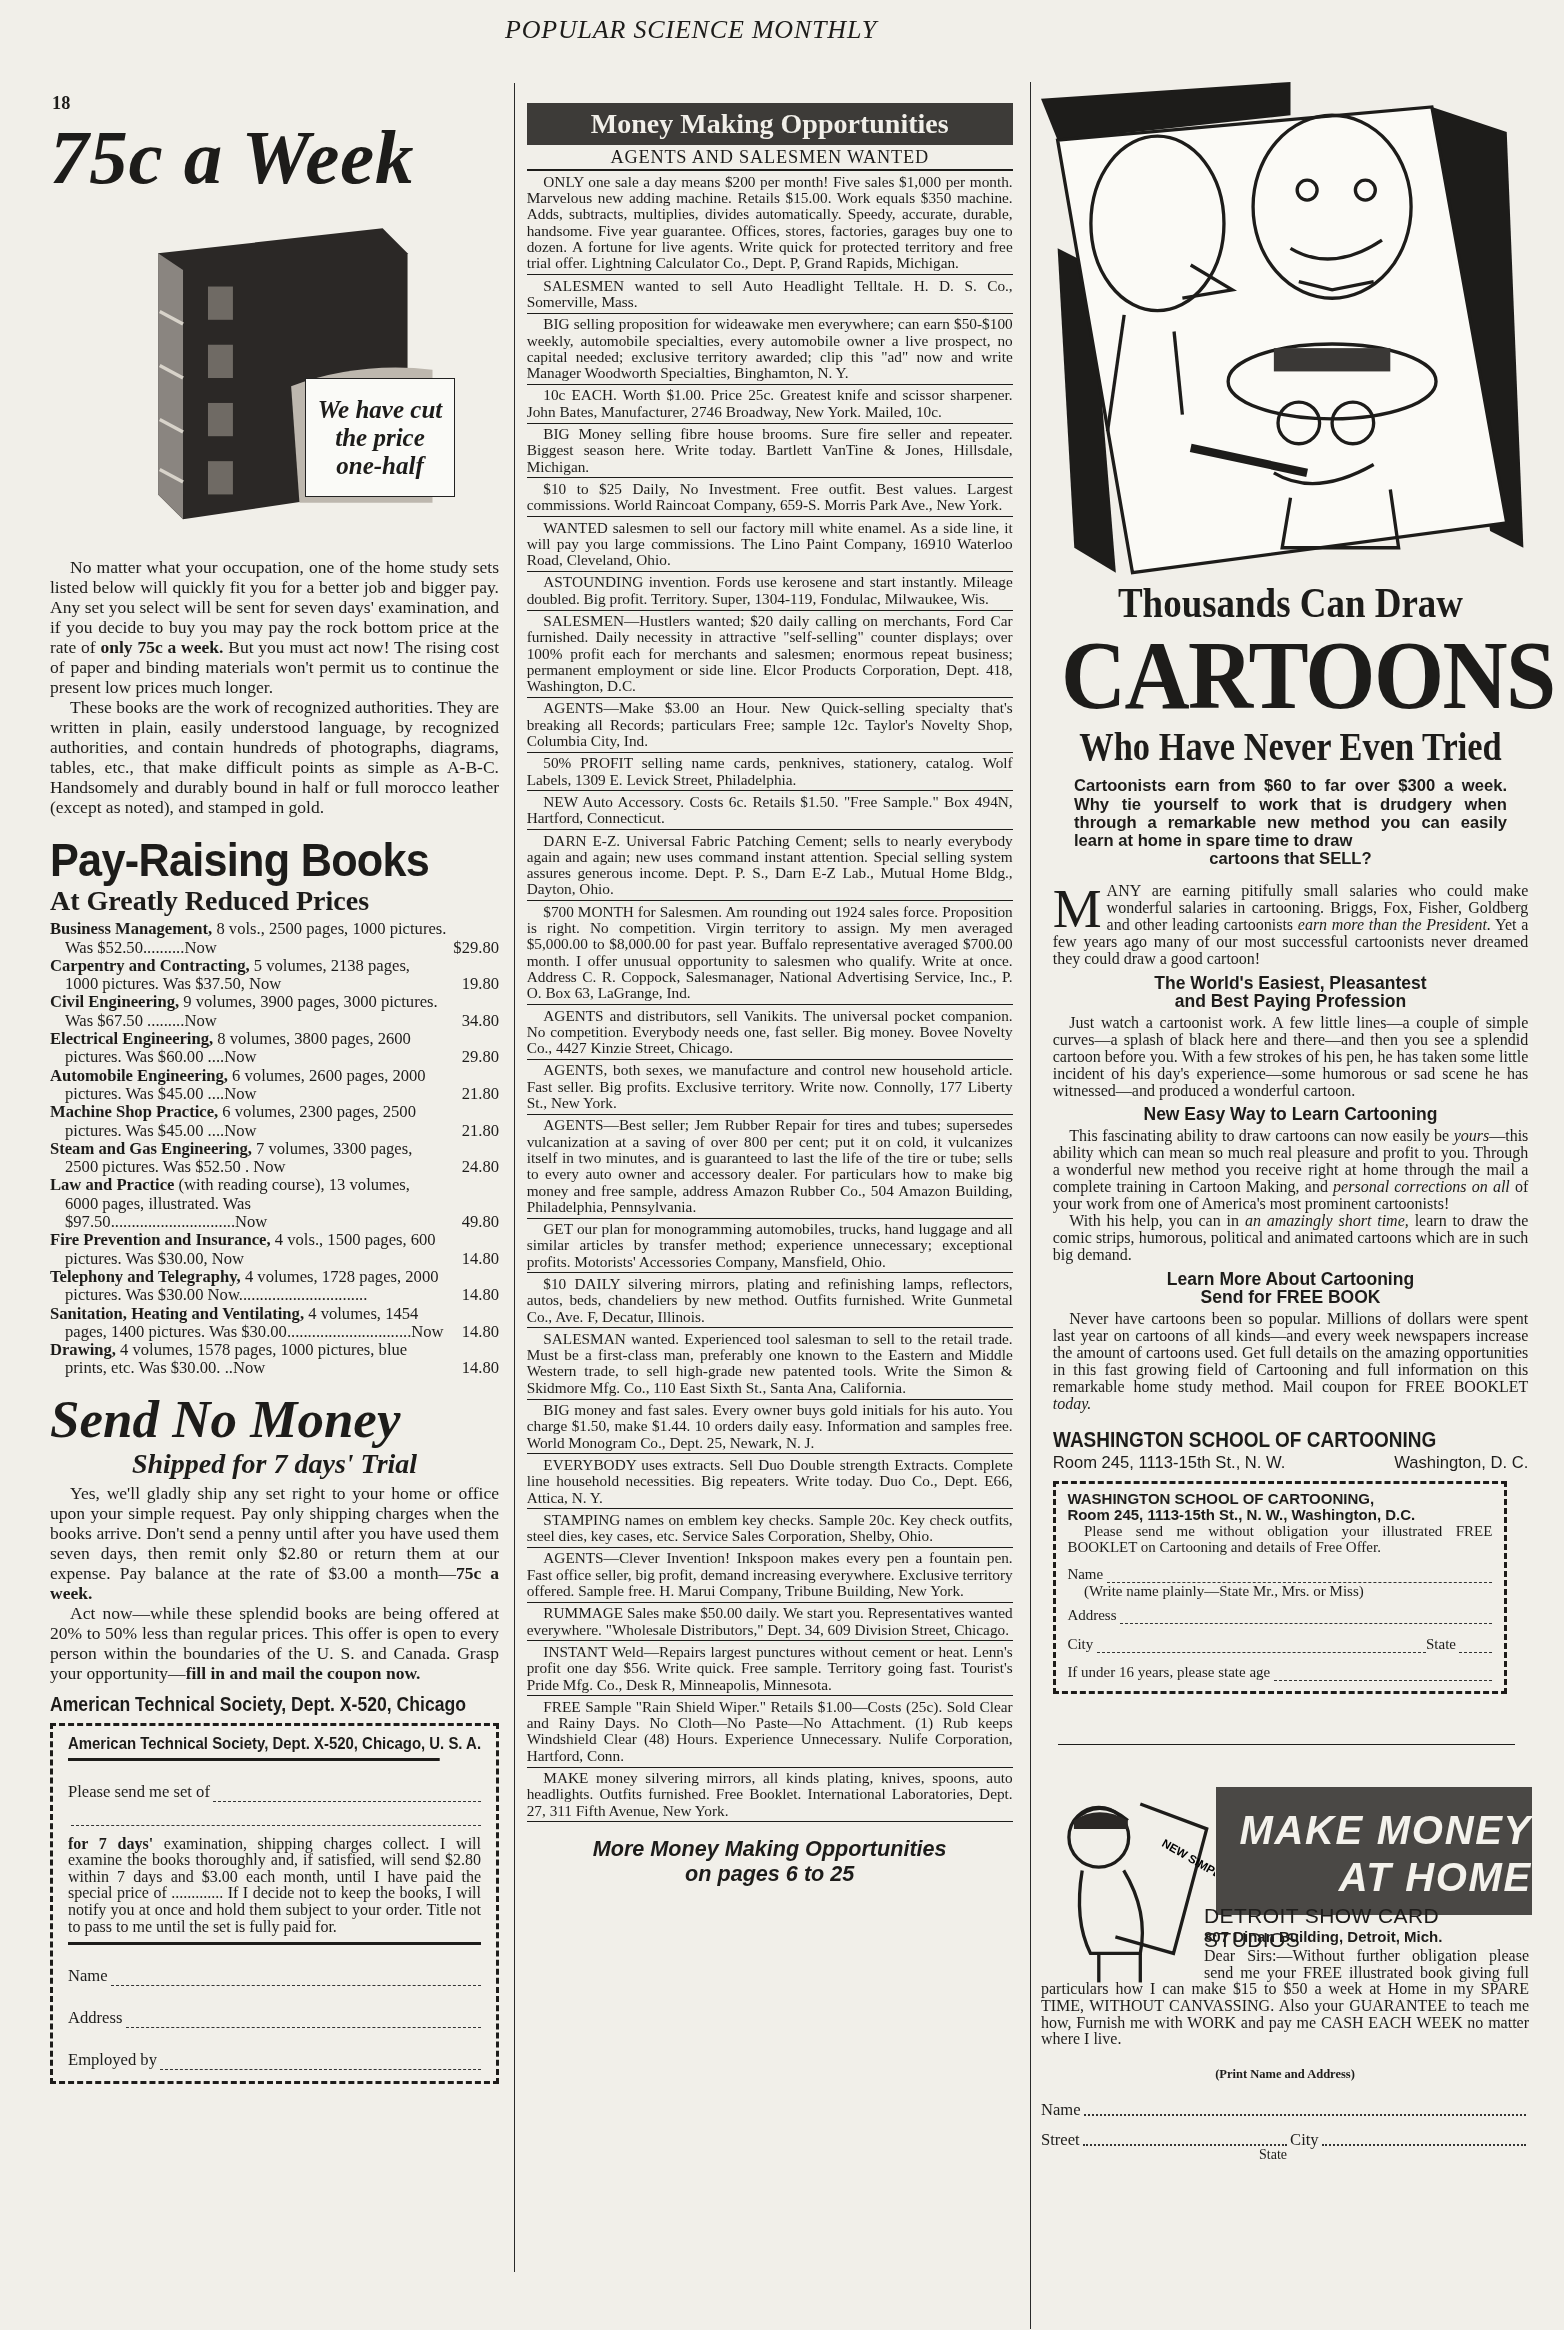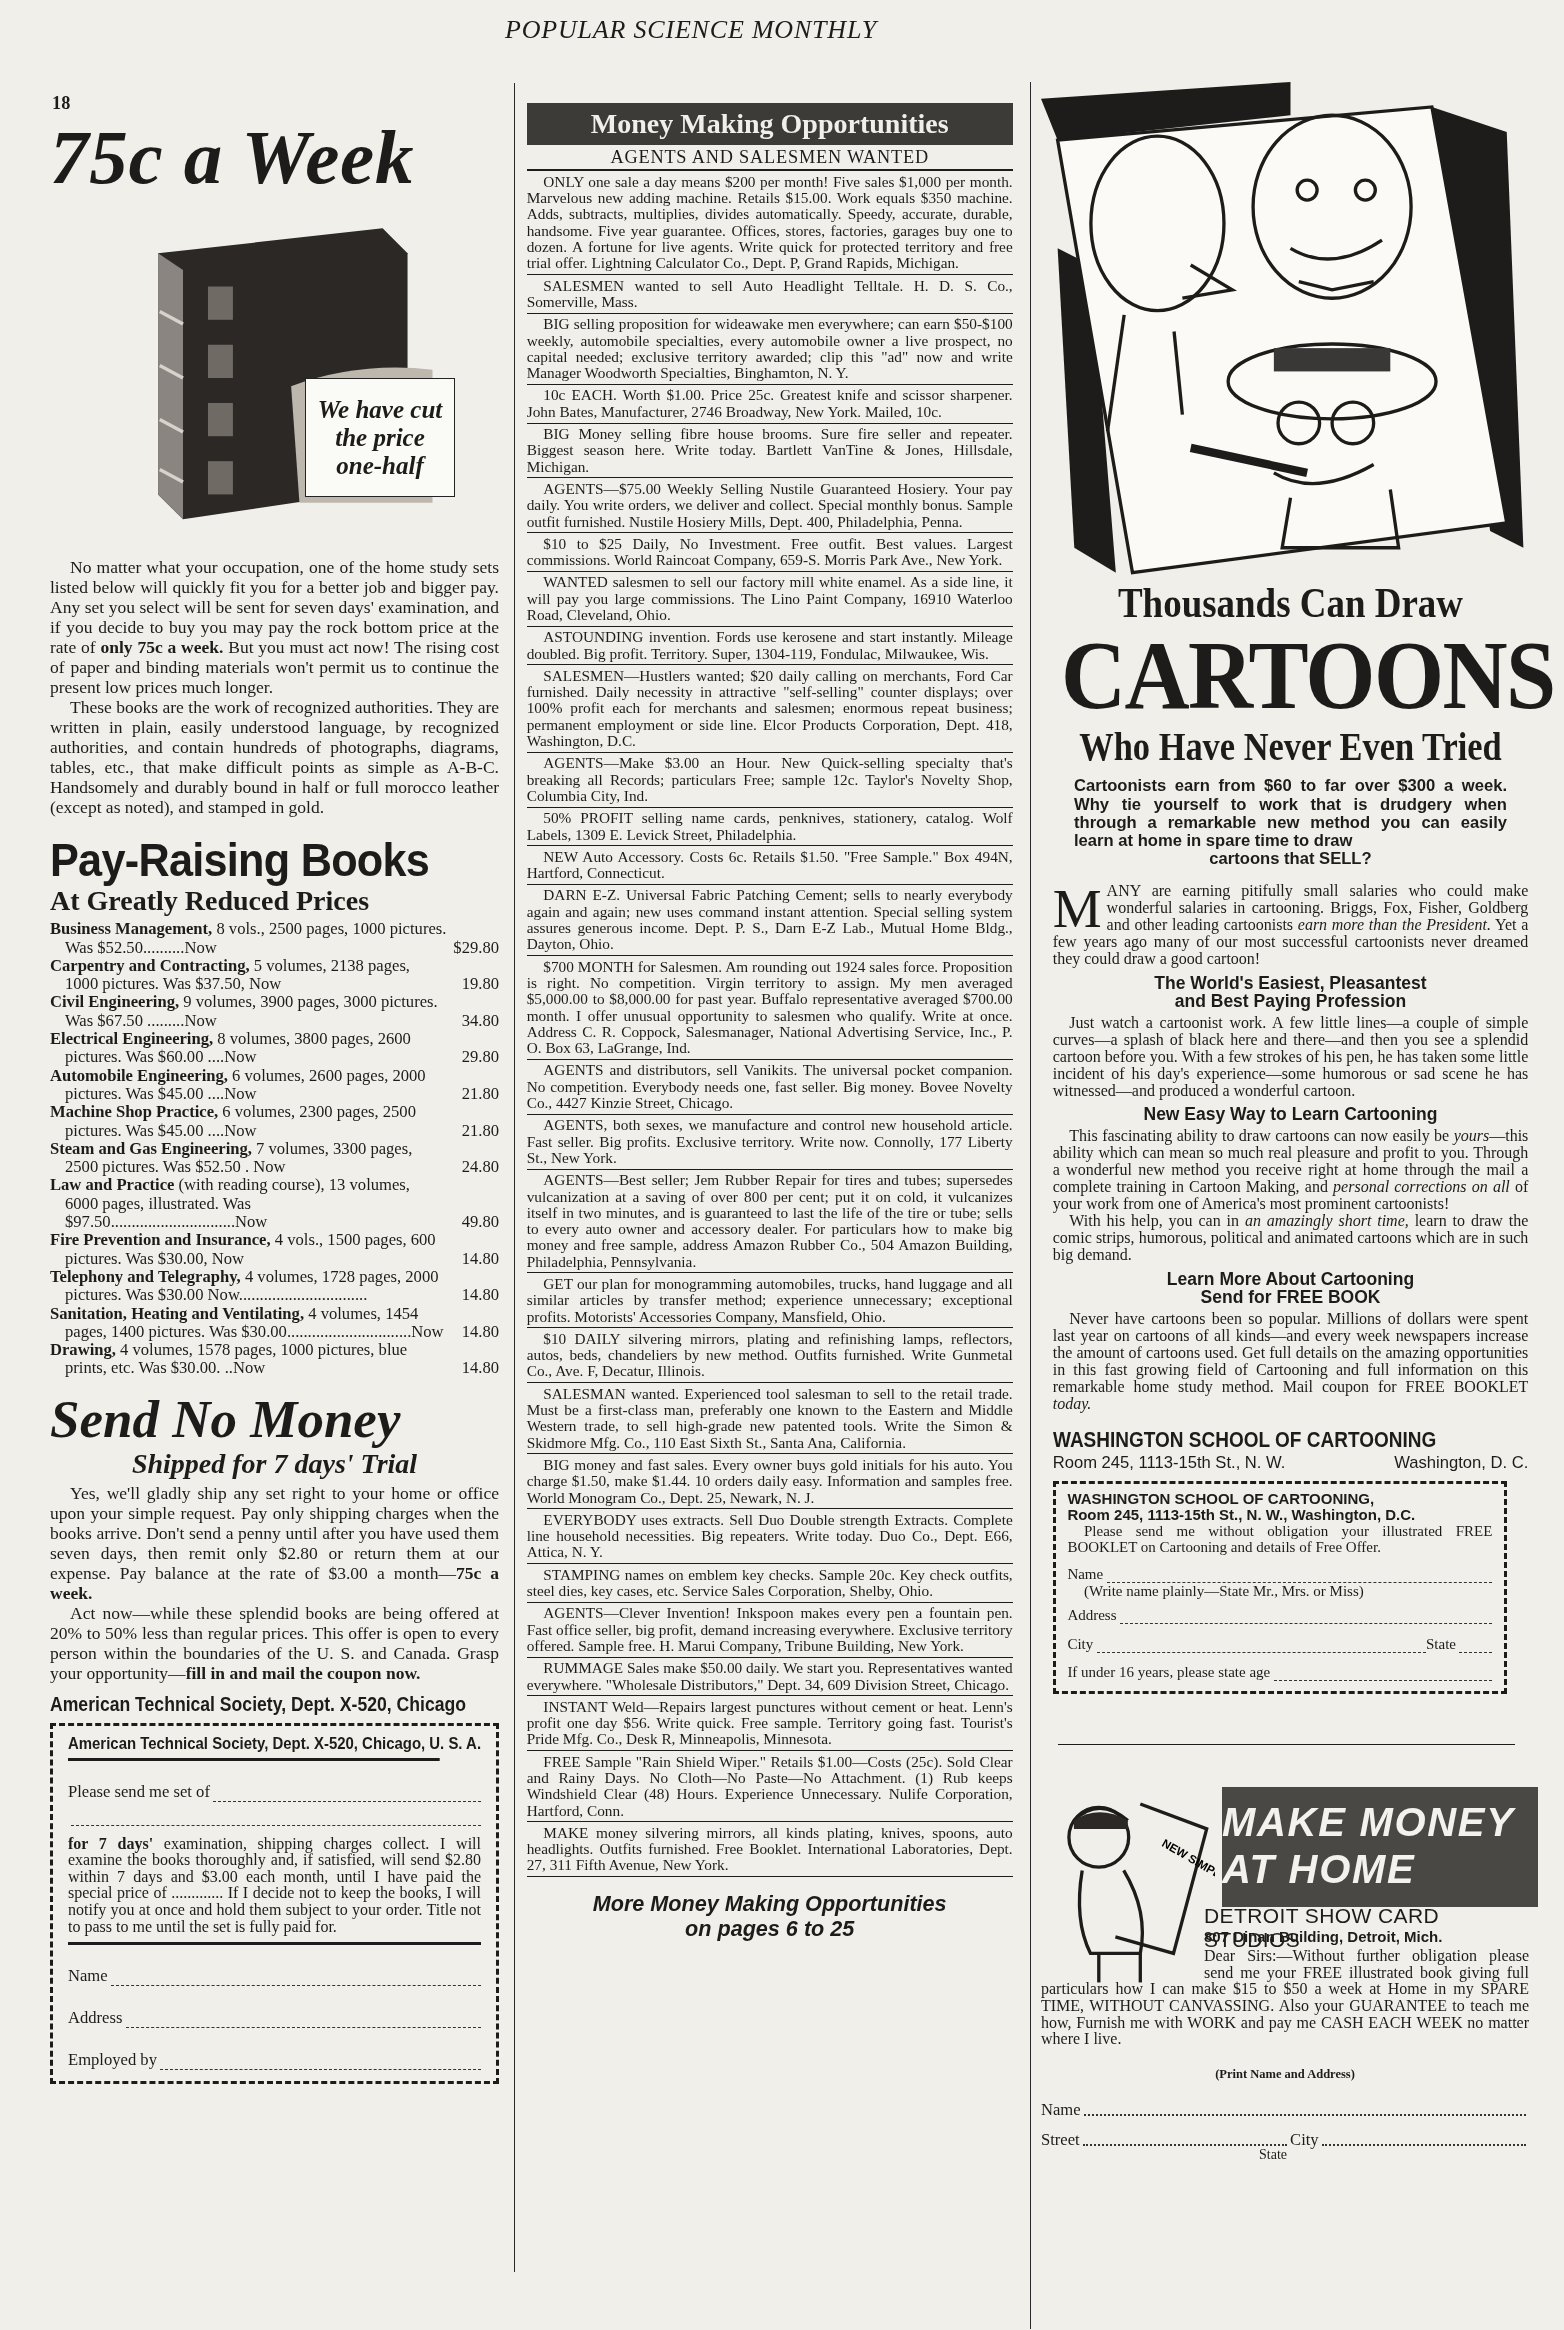--- a/index.html
+++ b/index.html
@@ -64,21 +64,21 @@
   .school-name { font-family:"Liberation Sans", sans-serif; font-weight:bold; font-size:21.6px; margin:15px 11.7px 0 11.7px; transform:scaleX(0.88); transform-origin:left; white-space:nowrap; }
   .school-addr { font-family:"Liberation Sans", sans-serif; font-weight:normal; font-size:16.6px; margin:0 11.7px; display:flex; justify-content:space-between; }
   .coupon-r { border:3.3px dashed #1d1c1a; margin:8.3px 33px 0 11.7px; padding:6.7px 11.7px 10px 11.7px; }
   .coupon-r .h { font-family:"Liberation Sans", sans-serif; font-weight:bold; font-size:15px; line-height:16px; }
   .coupon-r .t { font-family:"Liberation Serif", serif; font-size:15px; line-height:16px; text-align:justify; }
   .coupon-r .fill-line { margin-top:11.7px; font-size:15px; }
   .hint { font-family:"Liberation Serif", serif; font-size:15px; padding-left:16.6px; }
   .rule { border-top:1.7px solid #1d1c1a; margin:50px 25px 0 16.6px; }
   .detroit { position:relative; height:366px; margin:42px 16.6px 0 0; }
   .detroit-boy { position:absolute; left:8.3px; top:0; width:166px; height:200px; }
-  .mm-banner { position:absolute; left:181px; top:0; width:316px; height:108px; background:#4a4845; color:#f4f2ec; font-family:"Liberation Sans", sans-serif; font-weight:bold; font-style:italic; font-size:40px; line-height:47px; text-align:left; padding-top:12px; letter-spacing:1.7px; }
+  .mm-banner { position:absolute; left:175px; top:0; width:316px; height:108px; background:#4a4845; color:#f4f2ec; font-family:"Liberation Sans", sans-serif; font-weight:bold; font-style:italic; font-size:40px; line-height:47px; text-align:right; padding-top:20px; letter-spacing:1.7px; }
   .det-name { position:absolute; left:163px; top:117px; font-family:"Liberation Sans", sans-serif; font-size:21px; letter-spacing:0.4px; }
   .det-addr { position:absolute; left:163px; top:141px; font-family:"Liberation Sans", sans-serif; font-weight:bold; font-size:15px; }
   .det-text { position:absolute; left:0; top:161px; width:488px; font-family:"Liberation Serif", serif; font-size:16px; line-height:16.6px; text-align:justify; }
   .det-text .gap { float:left; width:163px; height:33px; }
   .print-label { position:absolute; left:0; width:488px; top:280px; text-align:center; font-family:"Liberation Serif", serif; font-size:12.5px; font-weight:bold; }
   .det-line { position:absolute; left:0; font-family:"Liberation Serif", serif; font-size:16.6px; display:flex; width:488px; }
   .det-line .dots { flex:1; border-bottom:2.5px dotted #333; margin:0 3.3px 4.2px 3.3px; }
 </style>
 </head>
 <body>
@@ -205,21 +205,20 @@
 </div>
 
 <div class="col col-mid">
   <div class="mmo-banner">Money Making Opportunities</div>
   <div class="mmo-subhead">AGENTS AND SALESMEN WANTED</div>
   <p class="ad">ONLY one sale a day means $200 per month! Five sales $1,000 per month. Marvelous new adding machine. Retails $15.00. Work equals $350 machine. Adds, subtracts, multiplies, divides automatically. Speedy, accurate, durable, handsome. Five year guarantee. Offices, stores, factories, garages buy one to dozen. A fortune for live agents. Write quick for protected territory and free trial offer. Lightning Calculator Co., Dept. P, Grand Rapids, Michigan.</p>
   <p class="ad">SALESMEN wanted to sell Auto Headlight Telltale. H. D. S. Co., Somerville, Mass.</p>
   <p class="ad">BIG selling proposition for wideawake men everywhere; can earn $50-$100 weekly, automobile specialties, every automobile owner a live prospect, no capital needed; exclusive territory awarded; clip this "ad" now and write Manager Woodworth Specialties, Binghamton, N. Y.</p>
   <p class="ad">10c EACH. Worth $1.00. Price 25c. Greatest knife and scissor sharpener. John Bates, Manufacturer, 2746 Broadway, New York. Mailed, 10c.</p>
   <p class="ad">BIG Money selling fibre house brooms. Sure fire seller and repeater. Biggest season here. Write today. Bartlett VanTine &amp; Jones, Hillsdale, Michigan.</p>
-  <p class="ad">AGENTS—$75.00 Weekly Selling Nustile Guaranteed Hosiery. Your pay daily. You write orders, we deliver and collect. Special monthly bonus. Sample outfit furnished. Nustile Hosiery Mills, Dept. 400, Philadelphia, Penna.</p>
   <p class="ad">$10 to $25 Daily, No Investment. Free outfit. Best values. Largest commissions. World Raincoat Company, 659-S. Morris Park Ave., New York.</p>
   <p class="ad">WANTED salesmen to sell our factory mill white enamel. As a side line, it will pay you large commissions. The Lino Paint Company, 16910 Waterloo Road, Cleveland, Ohio.</p>
   <p class="ad">ASTOUNDING invention. Fords use kerosene and start instantly. Mileage doubled. Big profit. Territory. Super, 1304-119, Fondulac, Milwaukee, Wis.</p>
   <p class="ad">SALESMEN—Hustlers wanted; $20 daily calling on merchants, Ford Car furnished. Daily necessity in attractive "self-selling" counter displays; over 100% profit each for merchants and salesmen; enormous repeat business; permanent employment or side line. Elcor Products Corporation, Dept. 418, Washington, D.C.</p>
   <p class="ad">AGENTS—Make $3.00 an Hour. New Quick-selling specialty that's breaking all Records; particulars Free; sample 12c. Taylor's Novelty Shop, Columbia City, Ind.</p>
   <p class="ad">50% PROFIT selling name cards, penknives, stationery, catalog. Wolf Labels, 1309 E. Levick Street, Philadelphia.</p>
   <p class="ad">NEW Auto Accessory. Costs 6c. Retails $1.50. "Free Sample." Box 494N, Hartford, Connecticut.</p>
   <p class="ad">DARN E-Z. Universal Fabric Patching Cement; sells to nearly everybody again and again; new uses command instant attention. Special selling system assures generous income. Dept. P. S., Darn E-Z Lab., Mutual Home Bldg., Dayton, Ohio.</p>
   <p class="ad">$700 MONTH for Salesmen. Am rounding out 1924 sales force. Proposition is right. No competition. Virgin territory to assign. My men averaged $5,000.00 to $8,000.00 for past year. Buffalo representative averaged $700.00 month. I offer unusual opportunity to salesmen who qualify. Write at once. Address C. R. Coppock, Salesmanager, National Advertising Service, Inc., P. O. Box 63, LaGrange, Ind.</p>
   <p class="ad">AGENTS and distributors, sell Vanikits. The universal pocket companion. No competition. Everybody needs one, fast seller. Big money. Bovee Novelty Co., 4427 Kinzie Street, Chicago.</p>

